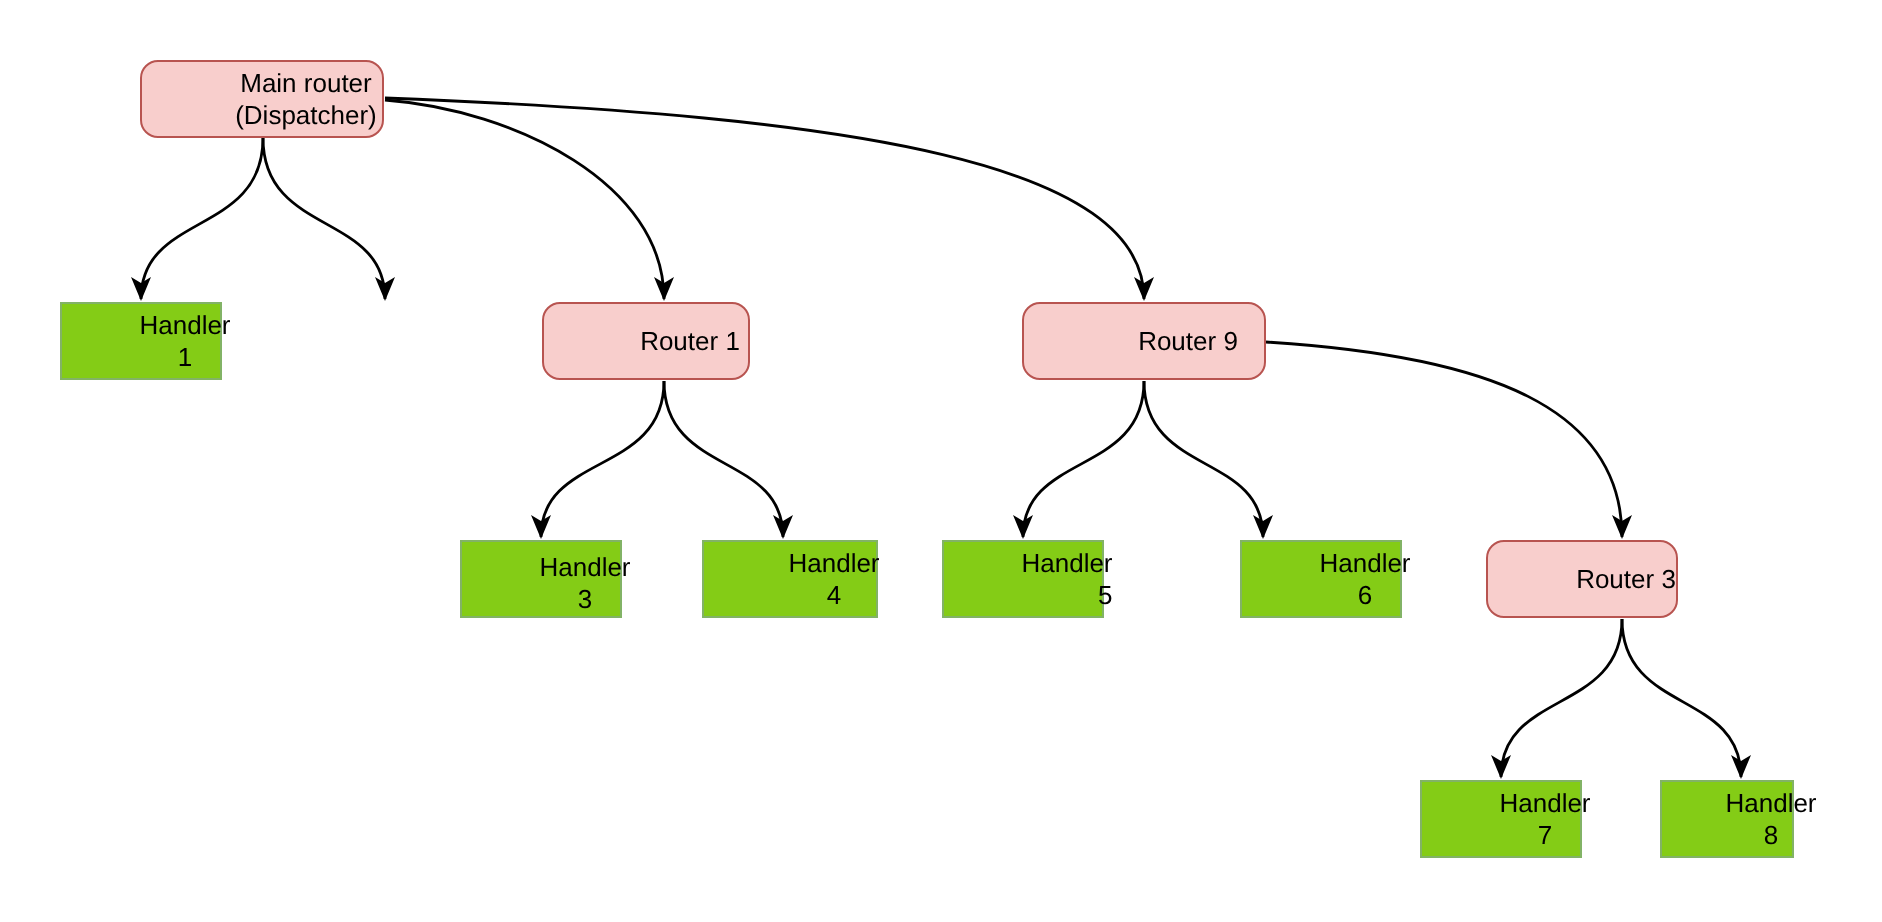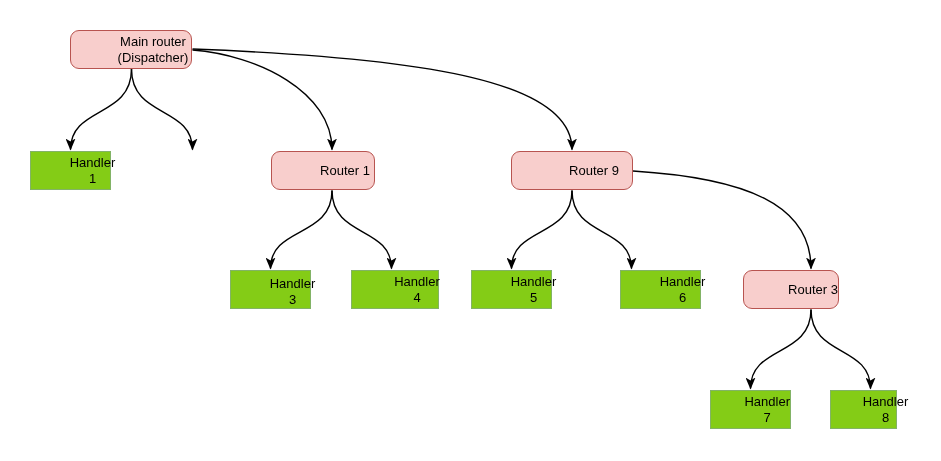--- a/index.html
+++ b/index.html
@@ -93,33 +93,33 @@
   </div>
 
   <div class="node handler" style="left:230px; top:270px; width:81px; height:39px;align-items:flex-end;">
     <span class="node-label">Handler 3</span>
   </div>
 
   <div class="node handler" style="left:351px; top:270px; width:88px; height:39px;">
     <span class="node-label">Handler 4</span>
   </div>
 
-  <div class="node handler" style="left:471px; top:270px; width:81px; height:39px;">
+  <div class="node handler" style="left:471px; top:270px; width:81px; height:39px;text-align:right;">
     <span class="node-label">Handler 5</span>
   </div>
 
   <div class="node handler" style="left:620px; top:270px; width:81px; height:39px;">
     <span class="node-label">Handler 6</span>
   </div>
 
   <div class="node router" style="left:743px; top:270px; width:96px; height:39px;">
     <span class="node-label">Router 3</span>
   </div>
 
-  <div class="node handler" style="left:710px; top:390px; width:81px; height:39px;justify-content:flex-end;">
+  <div class="node handler" style="left:710px; top:390px; width:81px; height:39px;">
     <span class="node-label">Handler 7</span>
   </div>
 
   <div class="node handler" style="left:830px; top:390px; width:67px; height:39px;">
     <span class="node-label">Handler 8</span>
   </div>
 
 </div>
 
 </body></html>

